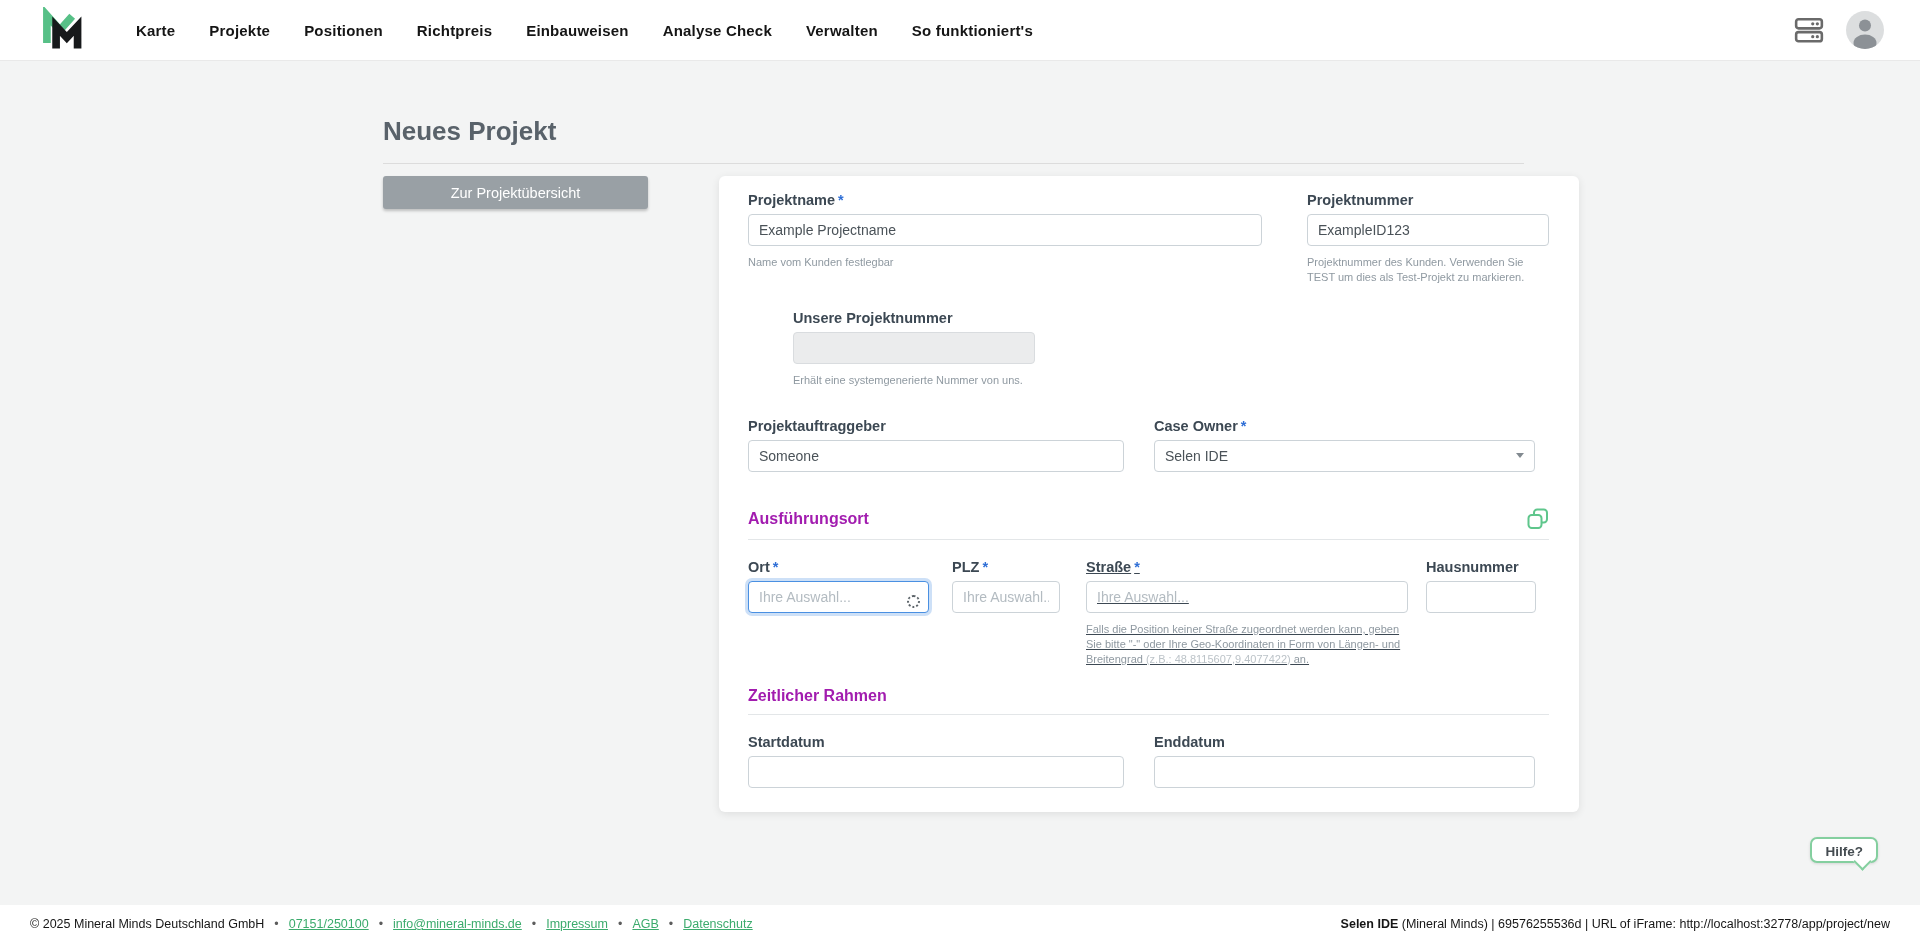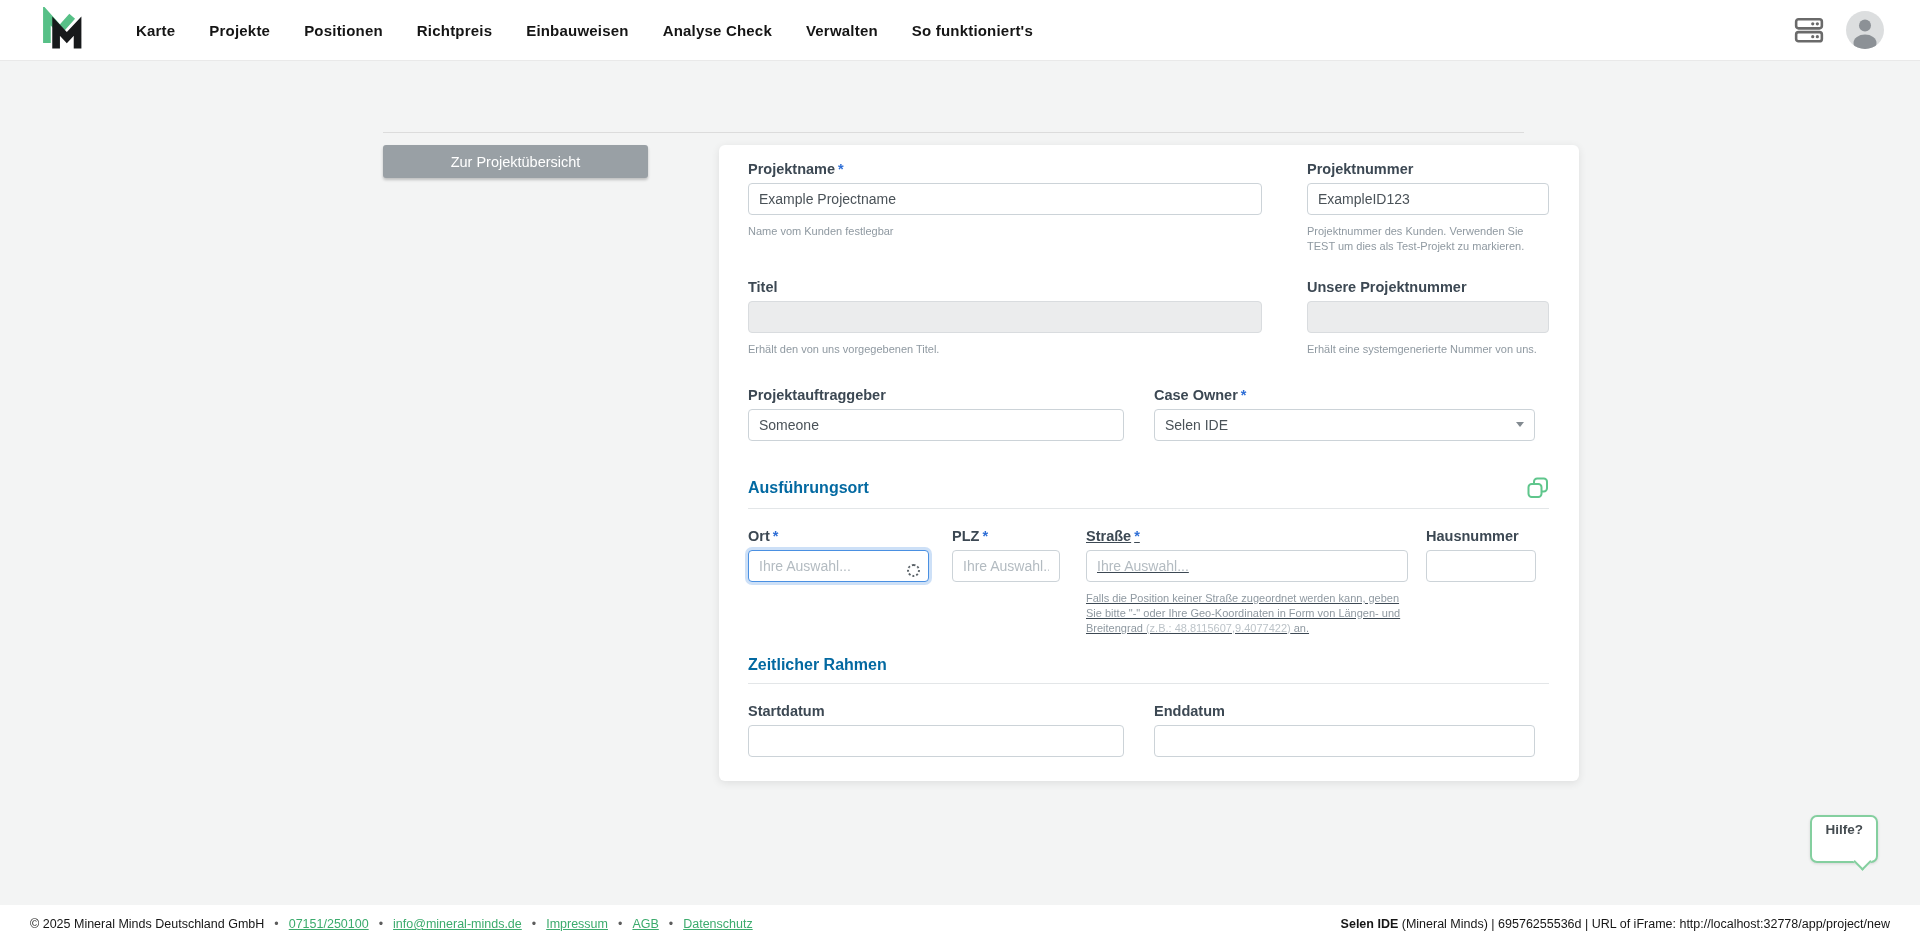--- a/index.html
+++ b/index.html
@@ -70,29 +70,29 @@
   .w376 { width: 376px; } .w381 { width: 381px; margin-left: 30px; }
   .w181 { width: 181px; } .w108 { width: 108px; margin-left: 23px; }
   .w322 { width: 322px; margin-left: 26px; text-decoration: underline; } .w110 { width: 110px; margin-left: 18px; }
 
   .row-1 { margin-bottom: 24px; }
   .row-2 { margin-bottom: 28px; }
   .row-3 { margin-bottom: 36px; }
   .row-4 { margin-bottom: 20px; }
 
   .section-head { display: flex; align-items: center; justify-content: space-between; }
-  .section-title { font-size: 16px; font-weight: 700; color: #0369a1; }
+  .section-title { font-size: 16px; font-weight: 700; color: #a21caf; }
   .copy-icon { cursor: pointer; display: flex; }
   .section-rule { border: none; border-top: 1px solid #e3e6e8; margin: 9px 0 18px 0; }
 
   
   .help-bubble {
     position: absolute; right: 42px; bottom: 80px; z-index: 40;
     background: #fff; border: 2px solid #84cf9f; border-radius: 7px;
-    padding: 5px 13px 24px 13px; font-size: 13.5px; font-weight: 700; color: #454c51;
+    padding: 5px 13px 2px 13px; font-size: 13.5px; font-weight: 700; color: #454c51;
     box-shadow: 0 1px 3px rgba(0,0,0,.12); cursor: pointer;
   }
   .help-bubble::after {
     content: ""; position: absolute; right: 7px; bottom: -7px; width: 11px; height: 11px;
     background: #fff; border-right: 2px solid #84cf9f; border-bottom: 2px solid #84cf9f;
     transform: rotate(45deg);
   }
 
   
   .footer {
@@ -139,20 +139,21 @@
       <svg width="38" height="38" viewBox="0 0 38 38">
         <circle cx="19" cy="14.5" r="6" fill="#8c9196"></circle>
         <ellipse cx="19" cy="32" rx="11.5" ry="8.5" fill="#8c9196"></ellipse>
       </svg>
     </div>
   </div>
 </header>
 
 <div class="content">
   <div class="container">
+    <h1 class="page-title">Neues Projekt</h1>
     <hr class="title-rule">
 
     <div class="layout">
       <div class="left-col">
         <button class="back-btn">Zur Projektübersicht</button>
       </div>
 
       <div class="card">
 
         <div class="form-row row-1">
@@ -162,25 +163,20 @@
             <div class="helper">Name vom Kunden festlegbar</div>
           </div>
           <div class="field w242">
             <label><span>Projektnummer</span></label>
             <input type="text" value="ExampleID123" style="">
             <div class="helper">Projektnummer des Kunden. Verwenden Sie TEST um dies als Test-Projekt zu markieren.</div>
           </div>
         </div>
 
         <div class="form-row row-2">
-          <div class="field w514">
-            <label><span>Titel</span></label>
-            <input type="text" class="disabled" disabled="" value="" style="">
-            <div class="helper">Erhält den von uns vorgegebenen Titel.</div>
-          </div>
           <div class="field w242">
             <label><span>Unsere Projektnummer</span></label>
             <input type="text" class="disabled" disabled="" value="" style="">
             <div class="helper">Erhält eine systemgenerierte Nummer von uns.</div>
           </div>
         </div>
 
         <div class="form-row row-3">
           <div class="field w376">
             <label><span>Projektauftraggeber</span></label>

